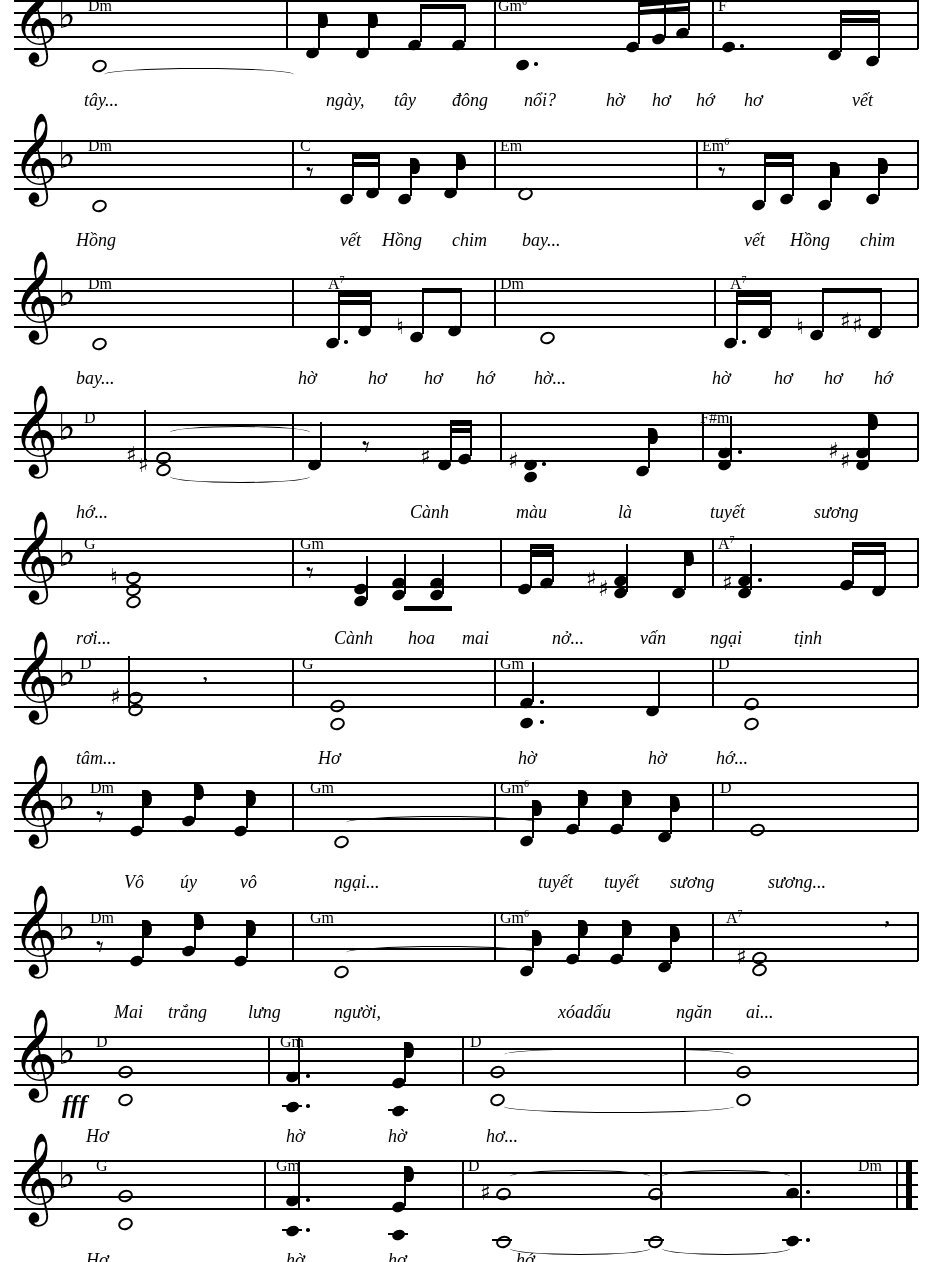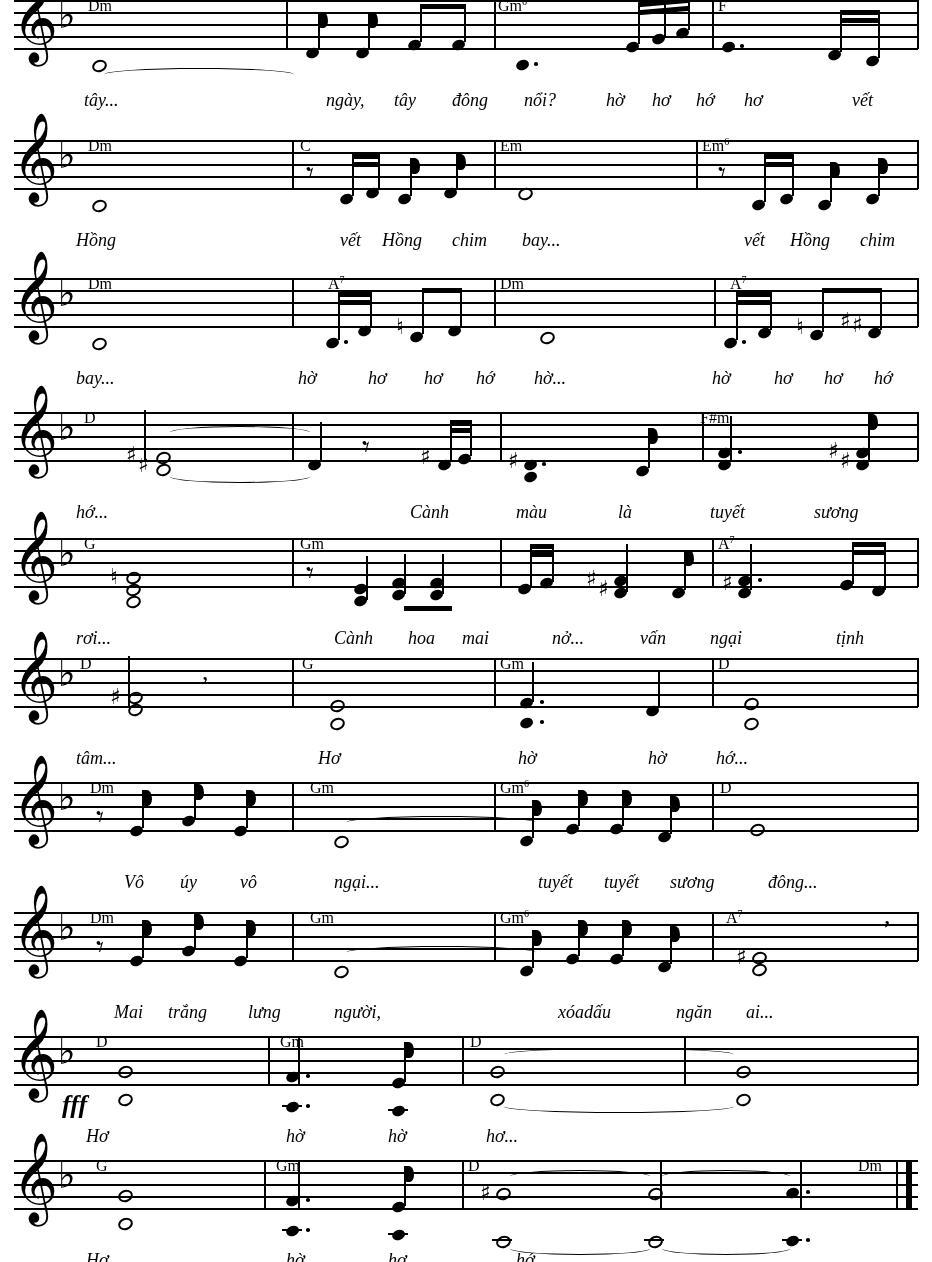--- a/index.html
+++ b/index.html
@@ -545,21 +545,21 @@
     <div class="beam" style="left:852px;top:32px;width:34px"></div>
     <div class="beam" style="left:852px;top:40px;width:34px"></div>
 
     <div class="lyric" style="left:76px;top:118px">rơi...</div>
     <div class="lyric" style="left:334px;top:118px">Cành</div>
     <div class="lyric" style="left:408px;top:118px">hoa</div>
     <div class="lyric" style="left:462px;top:118px">mai</div>
     <div class="lyric" style="left:552px;top:118px">nở...</div>
     <div class="lyric" style="left:640px;top:118px">vấn</div>
     <div class="lyric" style="left:710px;top:118px">ngại</div>
-    <div class="lyric" style="left:836px;top:118px">tịnh</div>
+    <div class="lyric" style="left:794px;top:118px">tịnh</div>
   </div>
 
   <div class="system" style="top: 630px; position: absolute; left: 0px;">
     <div class="staff">
       <div class="ln"></div>
         <div class="ln"></div>
         <div class="ln"></div>
         <div class="ln"></div>
         <div class="ln"></div>
     </div>
@@ -654,21 +654,21 @@
 
     <div class="nh open" style="left:750px;top:70px"></div>
 
     <div class="lyric" style="left:124px;top:118px">Vô</div>
     <div class="lyric" style="left:180px;top:118px">úy</div>
     <div class="lyric" style="left:240px;top:118px">vô</div>
     <div class="lyric" style="left:334px;top:118px">ngại...</div>
     <div class="lyric" style="left:538px;top:118px">tuyết</div>
     <div class="lyric" style="left:604px;top:118px">tuyết</div>
     <div class="lyric" style="left:670px;top:118px">sương</div>
-    <div class="lyric" style="left:768px;top:118px">đông...</div>
+    <div class="lyric" style="left:768px;top:118px">sương...</div>
   </div>
 
   <div class="system" style="top: 884px; position: absolute; left: 0px;">
     <div class="staff">
       <div class="ln"></div>
         <div class="ln"></div>
         <div class="ln"></div>
         <div class="ln"></div>
         <div class="ln"></div>
     </div>

